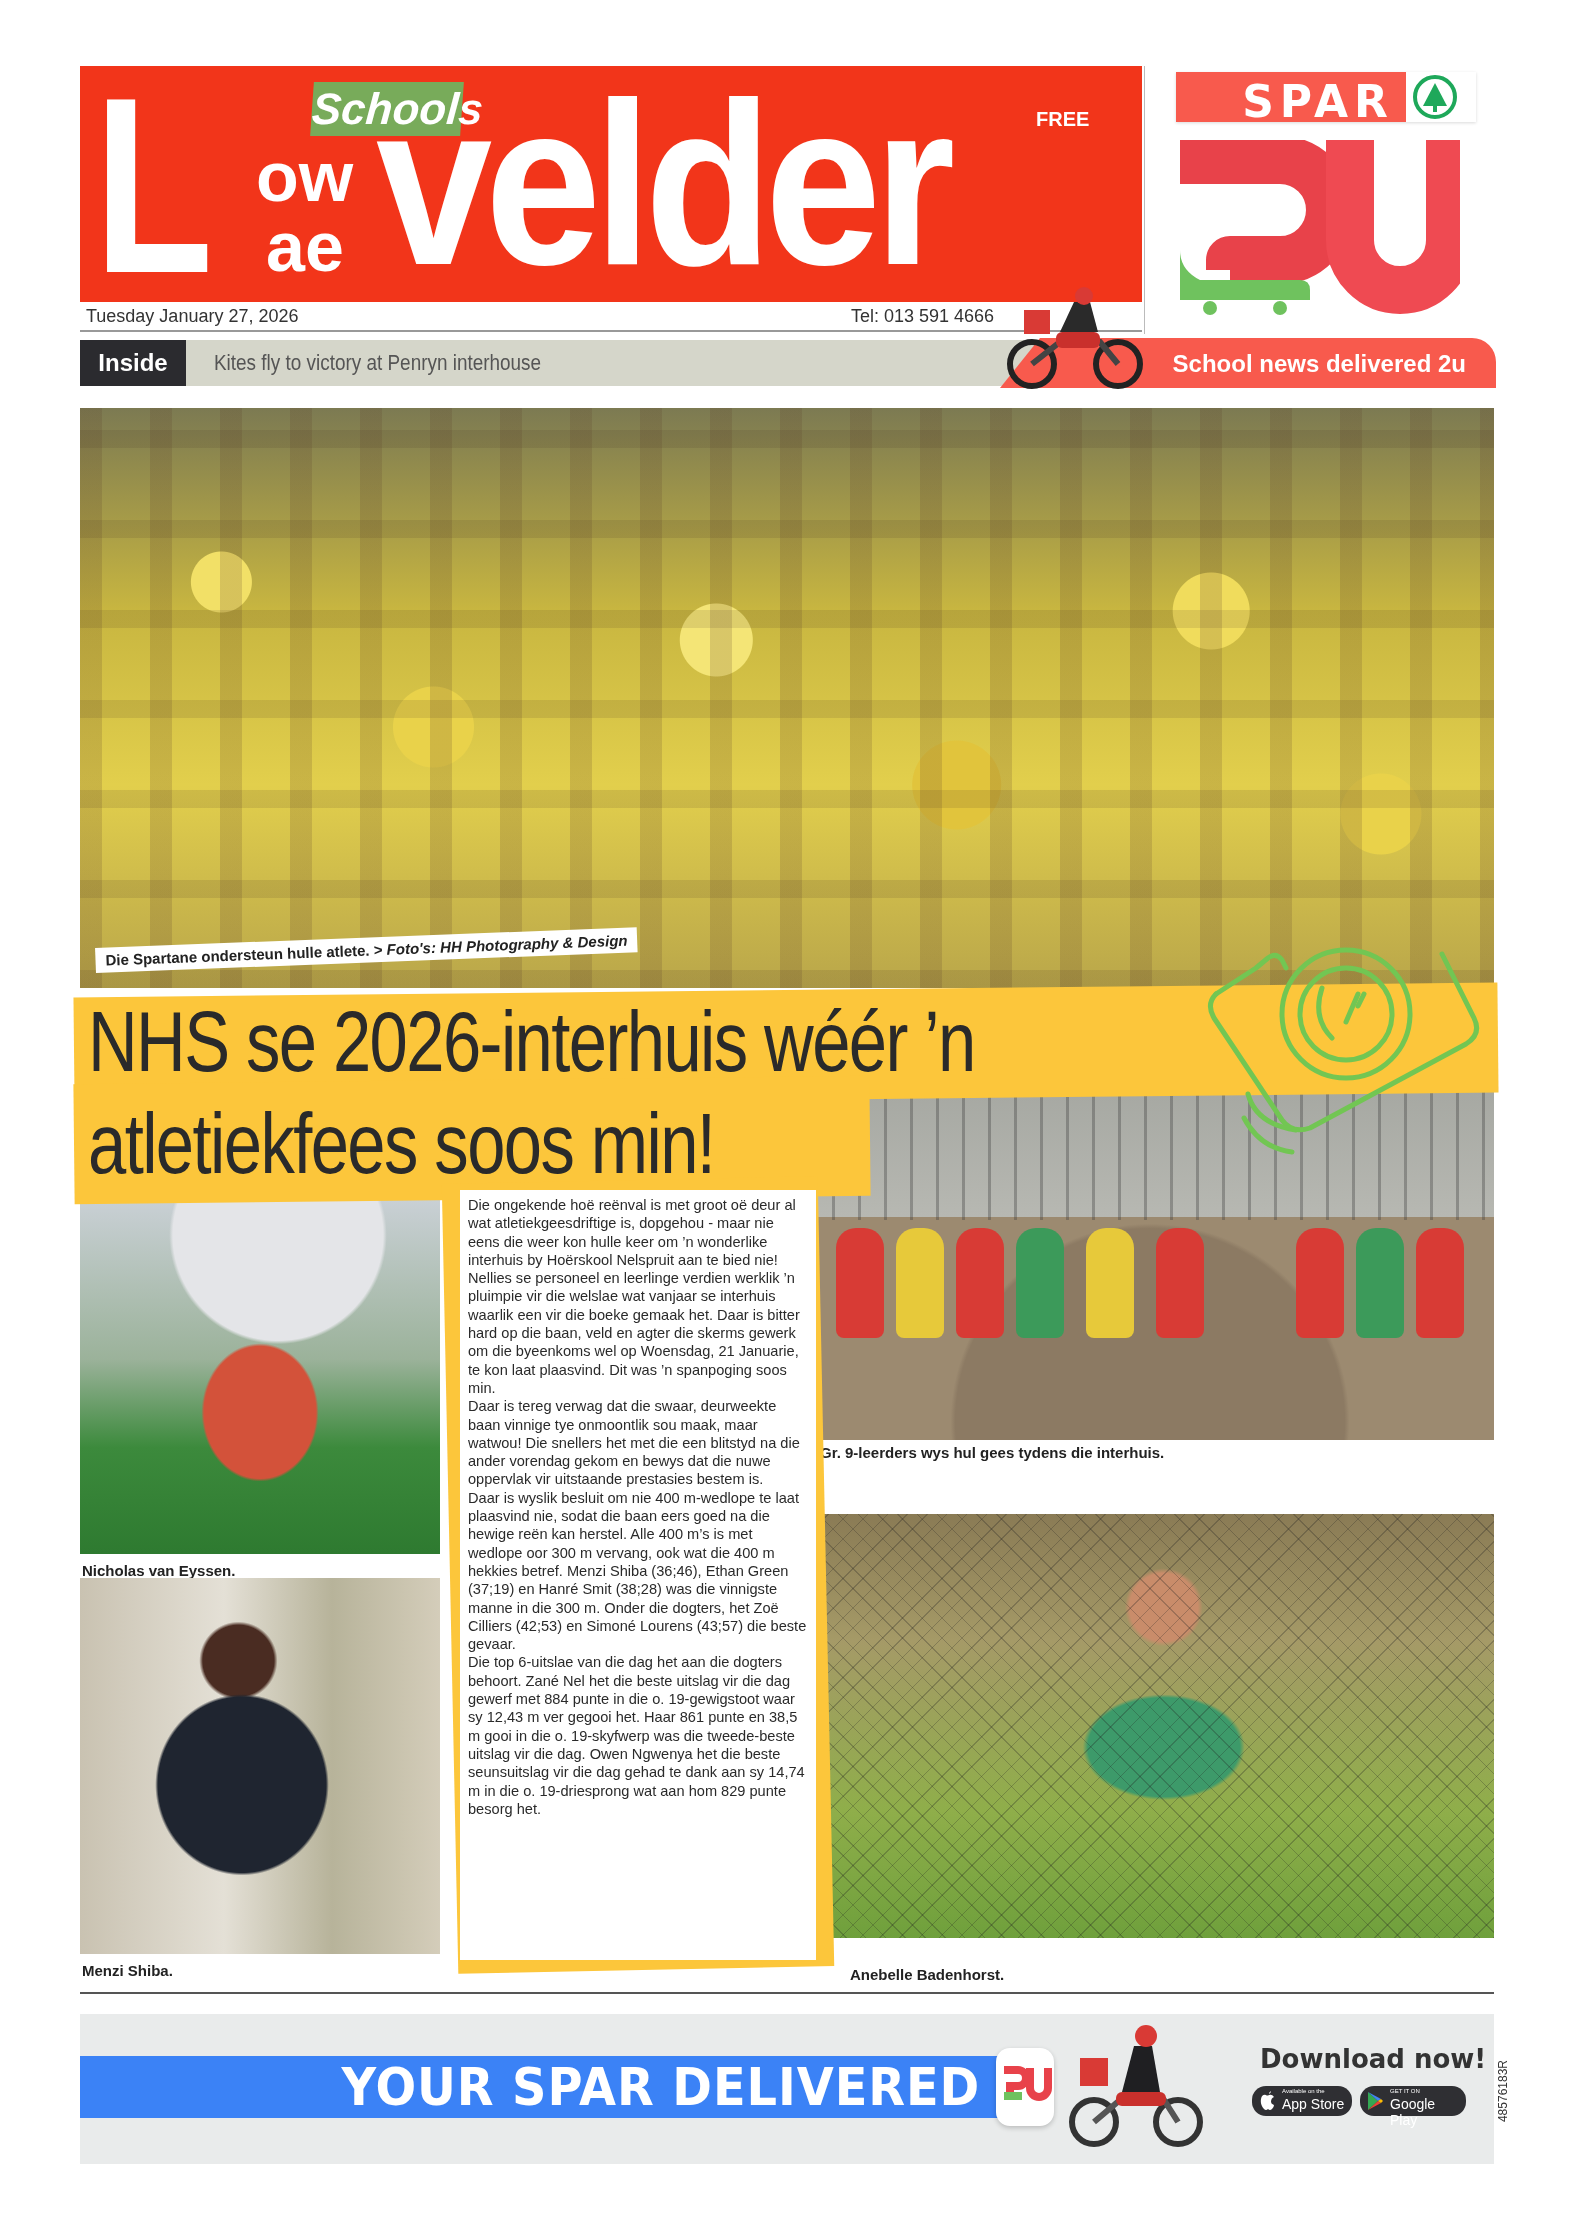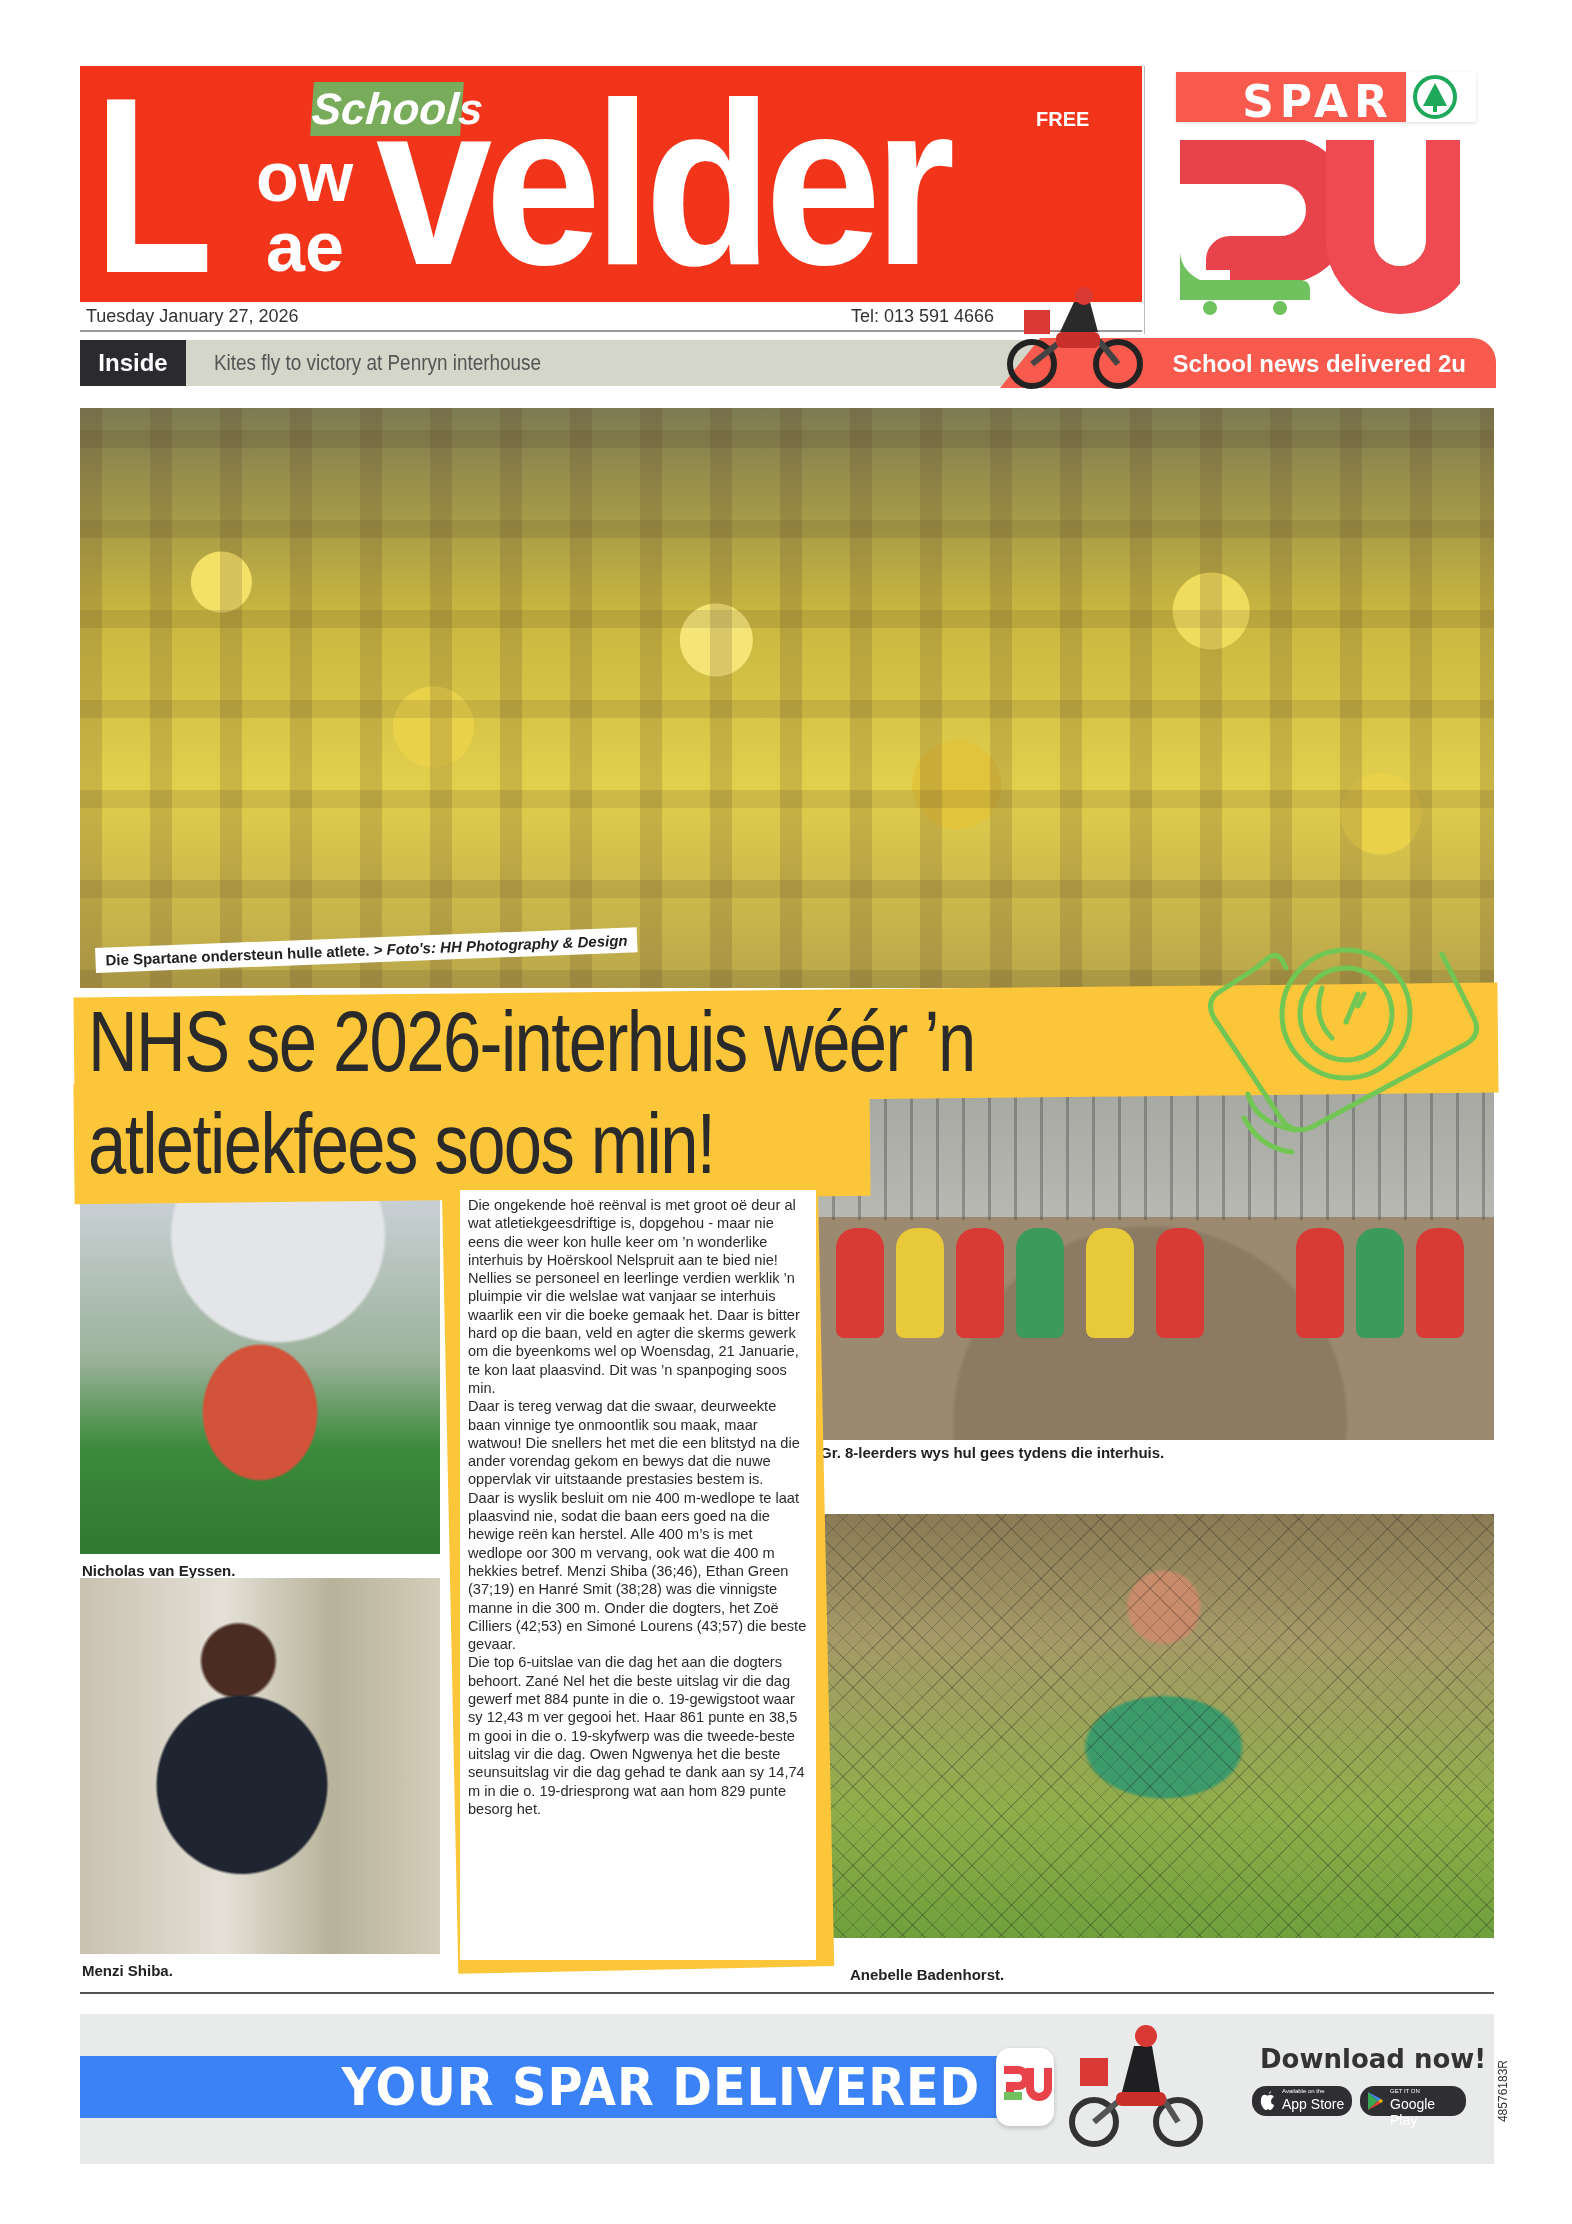--- a/index.html
+++ b/index.html
@@ -195,21 +195,21 @@
     <path d="M20 60 L60 34 L72 24 Q80 18 86 26 L90 34"></path>
     <circle cx="150" cy="80" r="64"></circle>
     <circle cx="150" cy="80" r="46"></circle>
     <path d="M126 54 Q116 84 136 104"></path>
     <path d="M150 88 L162 60"></path>
     <path d="M162 72 L168 60"></path>
     <path d="M52 160 Q60 190 100 196"></path>
     <path d="M48 184 Q64 214 96 218"></path>
   </g>
 </svg>
-<div class="caption-girls">Gr. 8-leerders wys hul gees tydens die interhuis.</div>
+<div class="caption-girls">Gr. 9-leerders wys hul gees tydens die interhuis.</div>
 
 <div class="photo photo-nicholas"></div>
 <div class="caption-nicholas">Nicholas van Eyssen.</div>
 <div class="photo photo-menzi"></div>
 <div class="caption-menzi">Menzi Shiba.</div>
 
 <div class="article-frame"></div>
 <div class="article-body">
   <p>Die ongekende hoë reënval is met groot oë deur al wat atletiekgeesdriftige is, dopgehou - maar nie eens die weer kon hulle keer om ’n wonderlike interhuis by Hoërskool Nelspruit aan te bied nie!</p>
   <p>Nellies se personeel en leerlinge verdien werklik ’n pluimpie vir die welslae wat vanjaar se interhuis waarlik een vir die boeke gemaak het. Daar is bitter hard op die baan, veld en agter die skerms gewerk om die byeenkoms wel op Woensdag, 21 Januarie, te kon laat plaasvind. Dit was ’n spanpoging soos min.</p>

